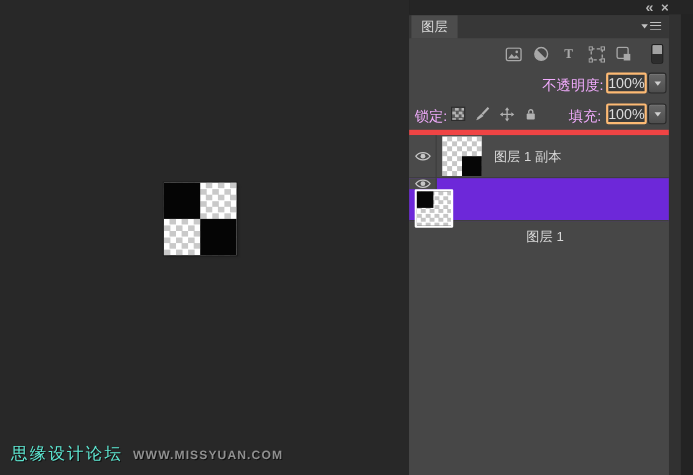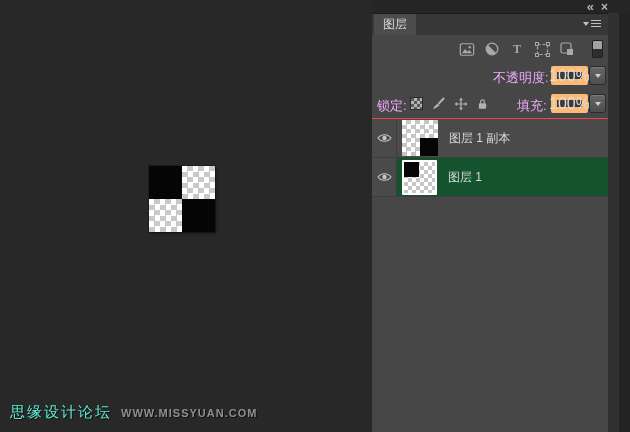--- a/index.html
+++ b/index.html
@@ -44,22 +44,22 @@
 
   .body { position:absolute; left:0; top:21px; right:0; bottom:0; background:#464646; }
 
   
   .dd { background:linear-gradient(#676767, #4e4e4e); border:1px solid #2b2b2b; border-radius:3px;
     box-shadow:inset 0 1px 0 rgba(255,255,255,0.13); display:flex; align-items:center; color:#e2e2e2; font-size:12px; }
   .spin { display:flex; flex-direction:column; gap:2px; padding:0 5px; border-left:1px solid rgba(0,0,0,0.25);
     margin-left:auto; height:100%; justify-content:center; }
   .tri-up  { width:0; height:0; border-left:3.5px solid transparent; border-right:3.5px solid transparent; border-bottom:4px solid #cfcfcf; }
   .tri-down{ width:0; height:0; border-left:3.5px solid transparent; border-right:3.5px solid transparent; border-top:4px solid #cfcfcf; }
-  .valbox { position:absolute; width:37px; height:19px; background:#3a3a3a; border:6px solid #fdba74; border-radius:2px;
-    color:#dcdcdc; font-size:16px; display:flex; align-items:center; justify-content:center; }
+  .valbox { position:absolute; width:37px; height:19px; background:#3a3a3a; border:2px solid #fdba74; border-radius:2px;
+    color:#dcdcdc; font-size:13px; display:flex; align-items:center; justify-content:center; }
   .arrowbtn { position:absolute; width:17px; height:19px; background:linear-gradient(#676767, #4e4e4e);
     border:1px solid #2b2b2b; border-radius:3px; box-shadow:inset 0 1px 0 rgba(255,255,255,0.13);
     display:flex; align-items:center; justify-content:center; }
   .label { position:absolute; font-size:13px; color:#f0abfc; }
 
   
   .filter-row { position:absolute; left:0; top:3px; width:236px; height:23px; }
   .kind-dd { position:absolute; left:4px; top:1px; width:74px; height:20px; padding-left:5px; gap:4px; }
   .filter-icons { position:absolute; left:87px; top:2px; display:flex; gap:9px; align-items:center; height:18px; }
   .ficon { width:16px; height:16px; display:flex; align-items:center; justify-content:center; }
@@ -79,23 +79,23 @@
   .lock-label { left:5px; top:5px; }
   .lock-icons { position:absolute; left:37px; top:3px; display:flex; gap:7px; align-items:center; height:17px; }
   .licon { width:15px; height:15px; display:flex; align-items:center; justify-content:center; }
   .mini-checker { width:13px; height:13px; border:1px solid #2c2c2c;
     background:conic-gradient(#b3b3b3 0 25%, #595959 0 50%, #b3b3b3 0 75%, #595959 0); background-size:6px 6px; }
   .fill-label { left:145px; top:5px; }
   .lock-row .valbox { left:179px; top:2px; }
   .lock-row .arrowbtn { left:217px; top:2px; }
 
   
-  .layers-list { position:absolute; left:0; top:83px; right:0; bottom:0; background:#474747; border-top:1px solid #ef4444; }
+  .layers-list { position:absolute; left:0; top:83px; right:0; bottom:0; background:#474747; border-top:5px solid #ef4444; }
   .layer-row { height:39px; background:#4a4a4a; border-bottom:1px solid #3e3e3e; display:flex; align-items:stretch; }
-  .layer-row.selected { background:#14532d; }
+  .layer-row.selected { background:#6d28d9;flex-direction:column; }
   .eye-cell { width:25px; min-width:25px; border-right:1px solid #3c3c3c; background:#4a4a4a;
     display:flex; align-items:center; justify-content:center; }
   .thumb-cell { display:flex; align-items:center; margin-left:5px; }
   .thumb { background:conic-gradient(#c6c6c6 0 25%, #ffffff 0 50%, #c6c6c6 0 75%, #ffffff 0);
     background-size:9px 9px; position:relative; }
   .thumb.big { width:36px; height:36px; }
   .thumb.small { width:31px; height:31px; background-size:8px 8px; }
   .thumb .q { position:absolute; background:#060606; }
   .thumb.big .q.br { right:0; bottom:0; width:18px; height:18px; }
   .thumb.small .q.tl { left:0; top:0; width:15px; height:15px; }

